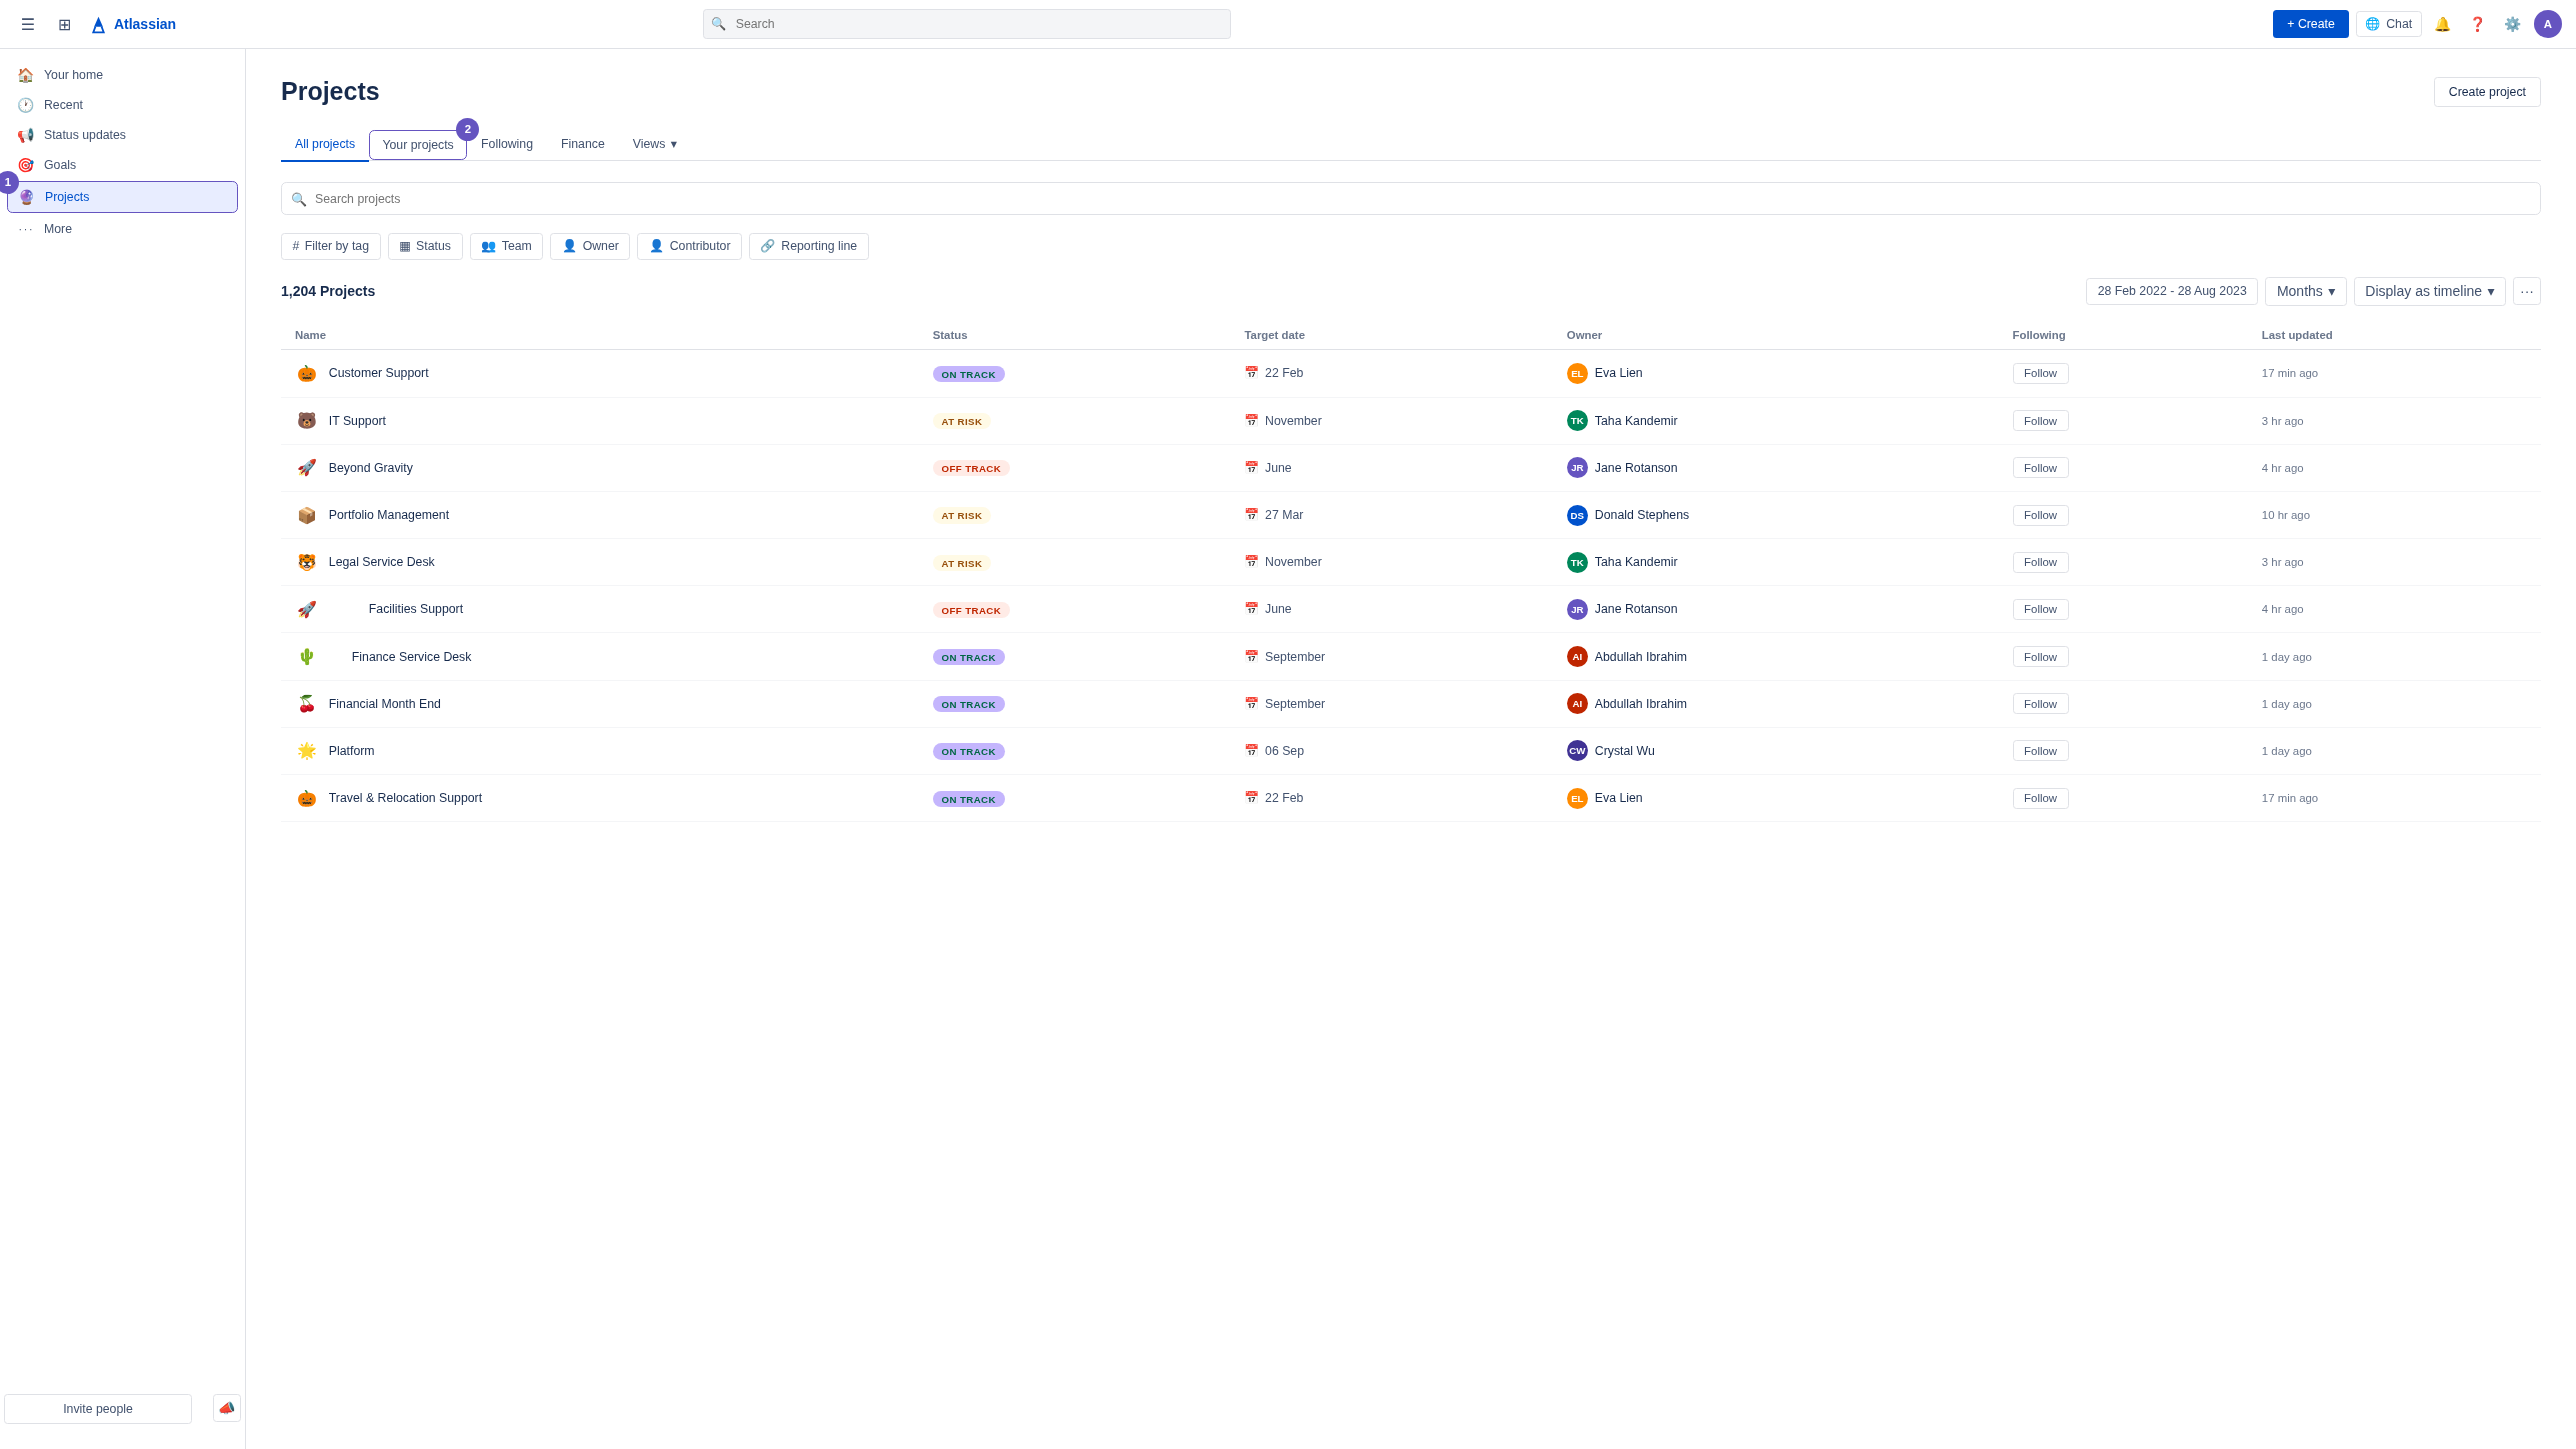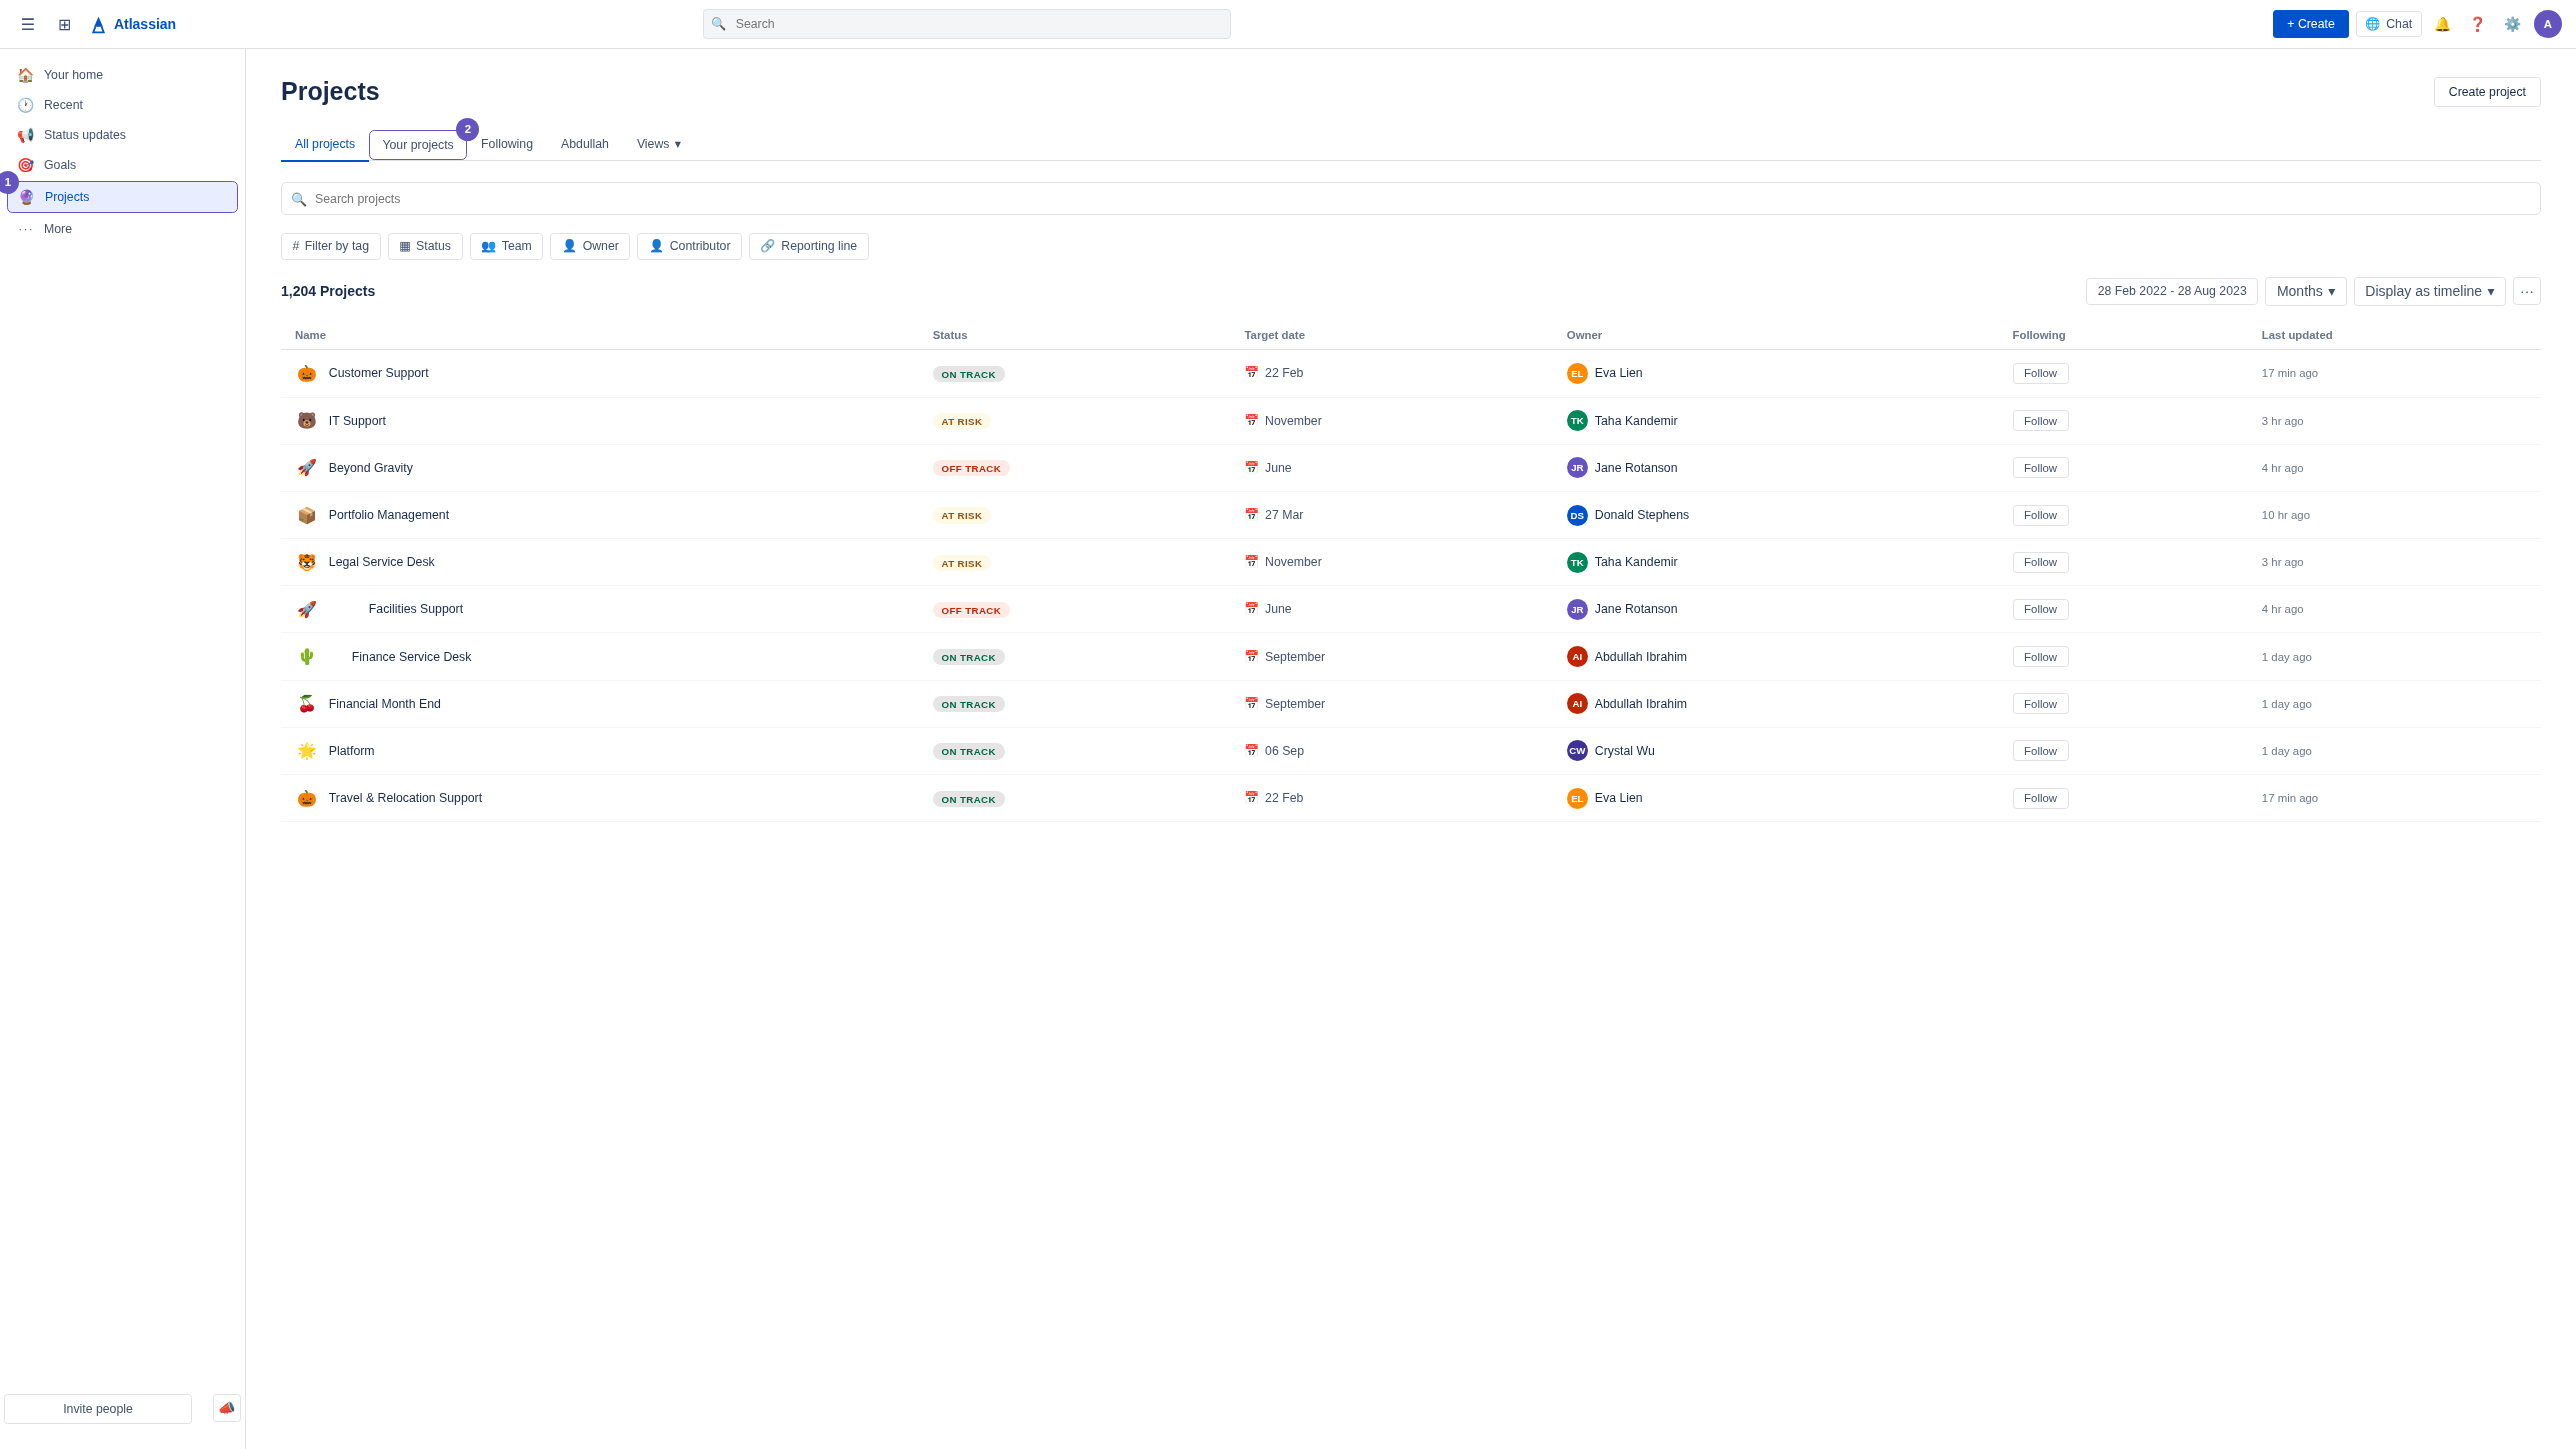--- a/index.html
+++ b/index.html
@@ -67,21 +67,21 @@
     .select-dropdown { display: flex; align-items: center; gap: 5.3px; padding: 5.3px 10.6px; border: 0.9px solid #dfe1e6; border-radius: 3.5px; background: #fff; font-size: 14px; color: #42526e; cursor: pointer; }
     .more-btn { width: 28px; height: 28px; border: 0.9px solid #dfe1e6; border-radius: 3.5px; background: #fff; display: flex; align-items: center; justify-content: center; cursor: pointer; font-size: 14px; color: #42526e; }
 
     
     .projects-table { width: 100%; border-collapse: collapse; }
     .projects-table th { text-align: left; padding: 8.8px 14px; font-size: 11.4px; font-weight: 600; color: #6b778c; border-bottom: 1.8px solid #dfe1e6; }
     .projects-table td { padding: 10.6px 14px; border-bottom: 0.9px solid #f4f5f7; font-size: 12.3px; color: #172b4d; vertical-align: middle; }
     .project-name-cell { display: flex; align-items: center; gap: 8.8px; }
     .project-emoji { width: 25px; height: 25px; border-radius: 3.5px; display: flex; align-items: center; justify-content: center; font-size: 16px; }
     .status-badge { padding: 2.6px 8.8px; border-radius: 10.6px; font-size: 9.7px; font-weight: 700; letter-spacing: 0.4px; white-space: nowrap; }
-    .status-on-track { background: #e5e5e5; color: #006644; border: none; margin-top: 20px; }
+    .status-on-track { background: #c4b5fd; color: #006644; border: none; margin-top: 20px; }
     .status-at-risk { background: #fffae6; color: #974f0c; border: none; }
     .status-off-track { background: #ffebe6; color: #bf2600; border: none; }
     .target-date-cell { display: flex; align-items: center; gap: 5.3px; color: #42526e; }
     .calendar-icon { font-size: 12.3px; color: #6b778c; }
     .owner-cell { display: flex; align-items: center; gap: 7px; }
     .owner-avatar { width: 21px; height: 21px; border-radius: 50%; display: flex; align-items: center; justify-content: center; font-size: 9.7px; font-weight: 600; color: #fff; flex-shrink: 0; }
     .follow-btn { padding: 3.5px 10.6px; border: 0.9px solid #dfe1e6; border-radius: 3.5px; background: #fff; font-size: 11.4px; color: #42526e; cursor: pointer; }
     .last-updated { color: #6b778c; font-size: 11.4px; white-space: nowrap; }
   </style>
 </head>
@@ -167,21 +167,21 @@
       <button class="create-project-btn">Create project</button>
     </div>
 
     <div class="tabs" id="page-tabs">
         <div class="tab active">All projects</div>
         <div style="position: relative; display: inline-block;">
           <div style="position: absolute; top: -12.3px; right: -12.3px; width: 23px; height: 23px; border-radius: 50%; background: rgb(101, 84, 192); color: rgb(255, 255, 255); font-size: 11.4px; font-weight: 700; display: flex; align-items: center; justify-content: center; z-index: 5;">2</div>
           <div class="tab" style="border: 1.8px solid rgb(101, 84, 192); border-radius: 5.3px; margin-bottom: -1.8px; padding: 7px 12.3px;">Your projects</div>
         </div>
         <div class="tab">Following</div>
-        <div class="tab">Abdullah</div>
+        <div class="tab">Finance</div>
         <div class="tab">
           <span>Views</span>
           <span class="chevron">▾</span>
         </div>
       </div>
 
     <div class="search-projects-wrap">
       <span class="search-projects-icon">🔍</span>
       <input type="text" placeholder="Search projects" style="">
     </div>

